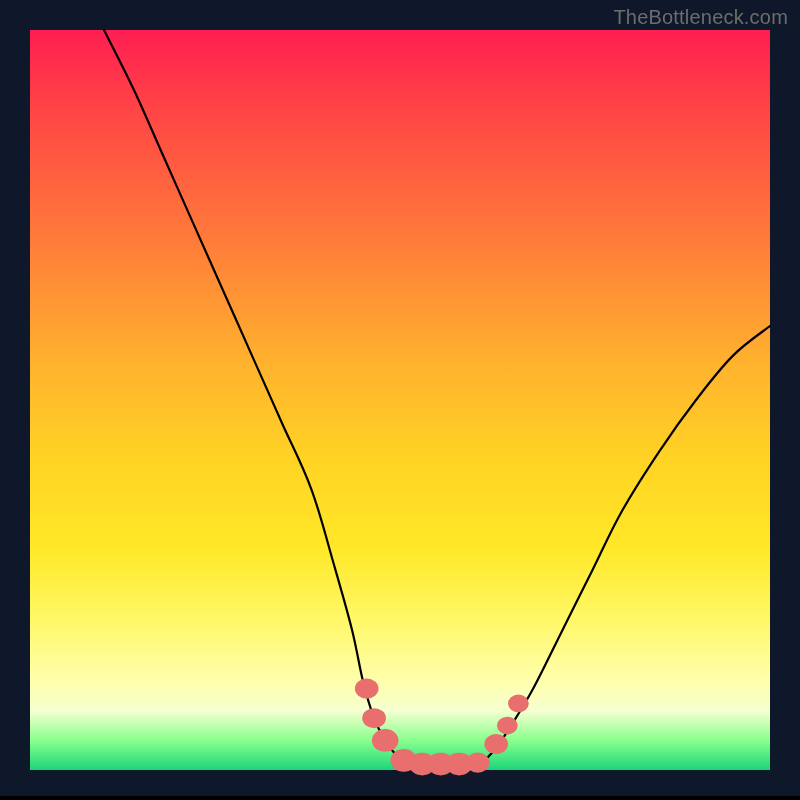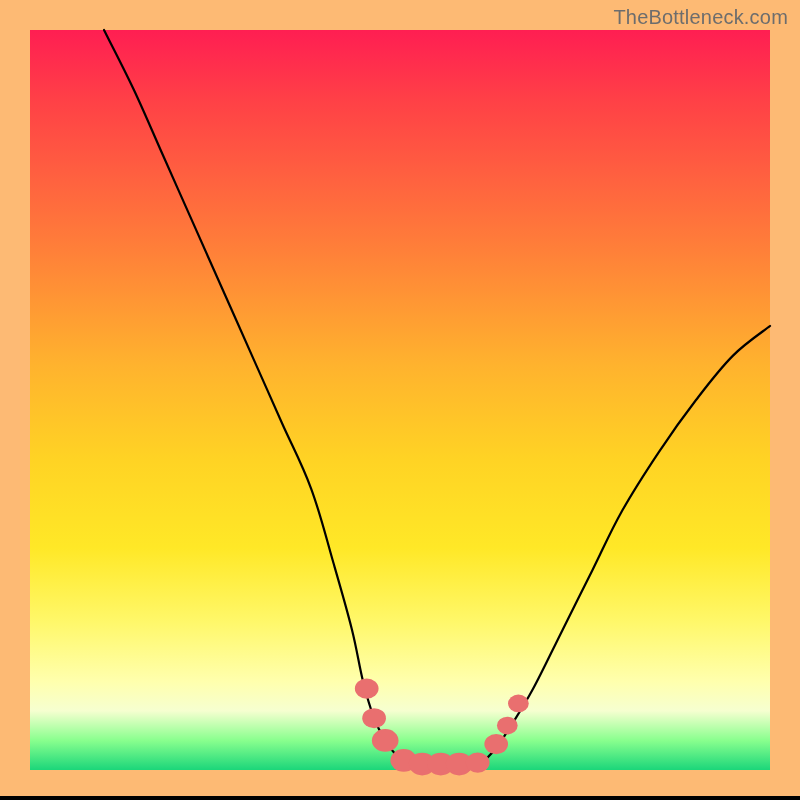--- a/index.html
+++ b/index.html
@@ -8,21 +8,21 @@
     width: 800px;
     height: 800px;
     overflow: hidden;
     background: #000;
     font-family: Arial, Helvetica, sans-serif;
   }
   .frame {
     position: relative;
     width: 800px;
     height: 796px;
-    background: #fdba74;
+    background: #0f172a;
   }
   .plot-area {
     position: absolute;
     left: 30px;
     top: 30px;
     width: 740px;
     height: 740px;
     
     background: linear-gradient(
       to bottom,

